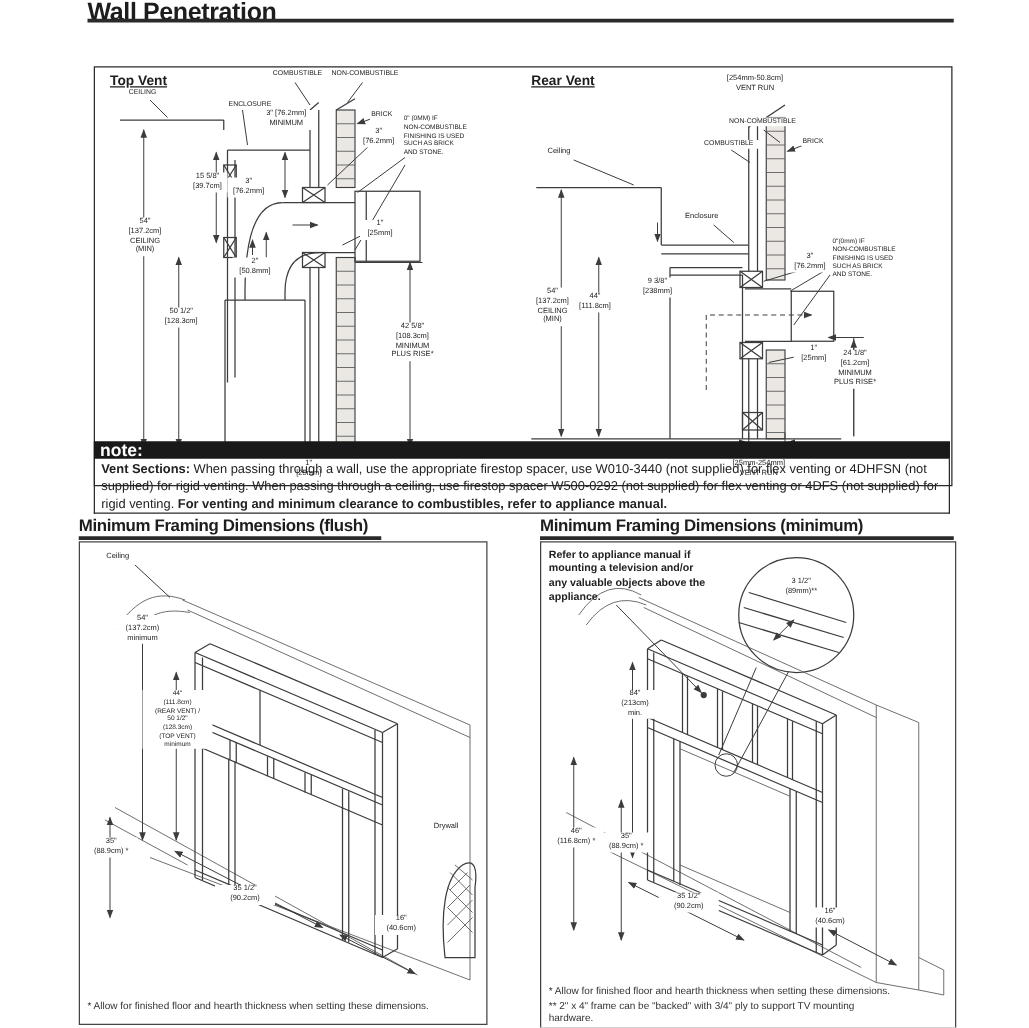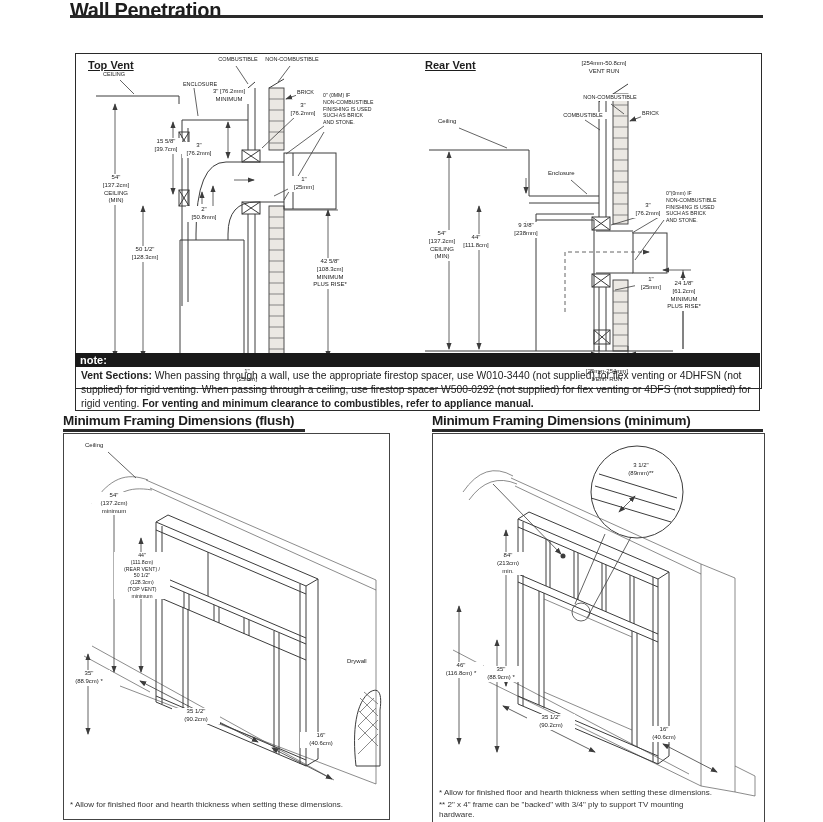--- a/index.html
+++ b/index.html
@@ -12,21 +12,21 @@
   .sub-head{font-size:11px;font-weight:bold;text-decoration:underline;color:#1d1d1d;}
   .sec-head{font-size:13.5px;font-weight:bold;letter-spacing:-0.3px;color:#1d1d1d;}
   .lbl{position:absolute;font-size:6px;line-height:1.3;white-space:pre-line;text-align:center;
        color:#222;background:#fff;padding:0 1px;}
   .lbl.left{text-align:left;}
   .lbl.tiny{font-size:5.2px;}
   .lbl.t55{font-size:5.5px;}
   .lbl.nobg{background:transparent;}
   .lbl.bold{font-weight:bold;font-size:8.5px;line-height:1.35;}
   .footnote{position:absolute;font-size:8px;line-height:1.3;color:#333;white-space:pre-line;text-align:left;}
-  .notebar{background:#191919;color:#fff;font-size:11px;font-weight:bold;line-height:14px;padding-left:5px;box-sizing:border-box;}
+  .notebar{background:#191919;color:#fff;font-size:14px;font-weight:bold;line-height:14px;padding-left:5px;box-sizing:border-box;}
   .notebody{border:1.5px solid #2a2a2a;border-top:none;font-size:10.3px;line-height:1.34;padding:2px 5px;box-sizing:border-box;color:#222;}
   .notebody b{font-weight:bold;}
   .frame-box{border:1px solid #444;background:#fff;position:absolute;}
   svg{position:absolute;left:0;top:0;overflow:visible;}
   .s{stroke:#3c3c3c;fill:none;stroke-width:1;}
   .sl{stroke:#5a5a5a;fill:none;stroke-width:0.7;}
   .sd{stroke:#3c3c3c;fill:none;stroke-width:0.8;}
   .dash{stroke-dasharray:4 3;}
   .brick{fill:#ebe8e3;stroke:#3c3c3c;stroke-width:0.9;}
 </style>
@@ -339,20 +339,24 @@
     <path class="sl" d="M111,165 L199,203 M111,258 L199,296"></path>
 
     <path class="s" d="M85,262 L225,322 M85,270 L225,330"></path>
 
     <path class="sd" d="M73,96 V252" marker-start="url(#aFR)" marker-end="url(#aFR)"></path>
     <path class="sd" d="M26,172 V310" marker-start="url(#aFR)" marker-end="url(#aFR)"></path>
     <path class="sd" d="M64,206 V318" marker-start="url(#aFR)" marker-end="url(#aFR)"></path>
     <path class="sd" d="M70,272 L162,318" marker-start="url(#aFR)" marker-end="url(#aFR)"></path>
     <path class="sd" d="M230,310 L284,338" marker-start="url(#aFR)" marker-end="url(#aFR)"></path>
   </svg>
+  <div class="lbl bold left nobg" style="left:5px;top:4px;width:160px;">Refer to appliance manual if
+mounting a television and/or
+any valuable objects above the
+appliance.</div>
   <div class="lbl nobg" style="left:178px;top:28px;width:58px;">3 1/2"
 (89mm)**</div>
   <div class="lbl" style="left:58px;top:118px;width:32px;">84"
 (213cm)
 min.</div>
   <div class="lbl" style="left:6px;top:228px;width:42px;">46"
 (116.8cm) *</div>
   <div class="lbl" style="left:48px;top:232px;width:38px;">35"
 (88.9cm) *</div>
   <div class="lbl" style="left:94px;top:280px;width:46px;">35 1/2"

